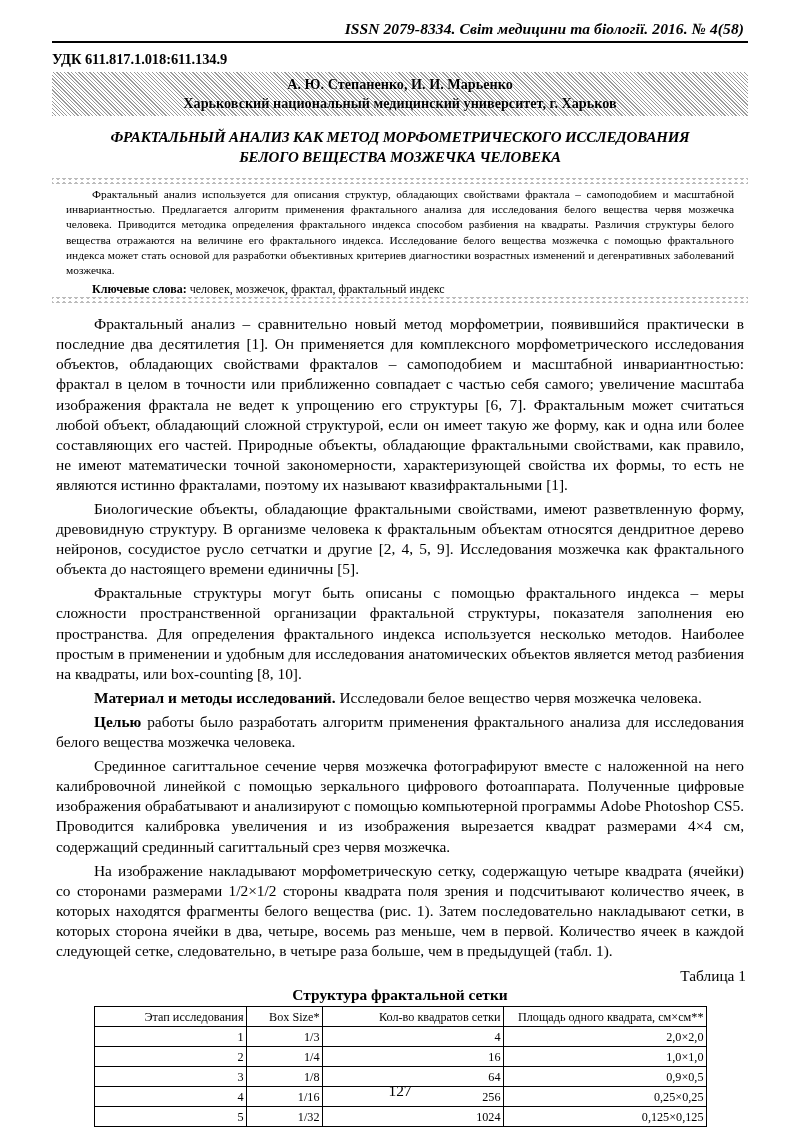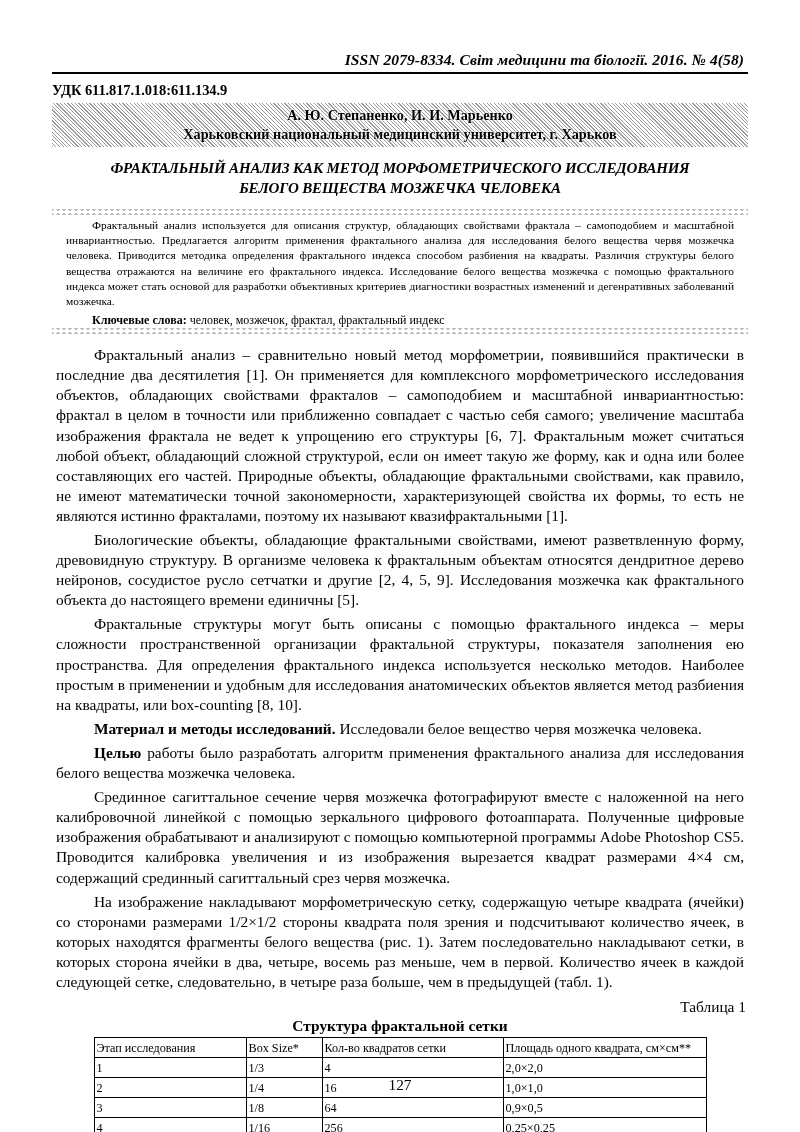--- a/index.html
+++ b/index.html
@@ -21,21 +21,21 @@
     padding: 0 52px;
   }
 
   
   .running-head {
     text-align: right;
     font-style: italic;
     font-weight: bold;
     font-size: 15.5px;
     letter-spacing: 0.1px;
-    padding-top: 51px;
+    padding-top: 20px;
     padding-right: 4px;
     white-space: nowrap;
   }
   .head-rule {
     border-bottom: 2.2px solid #000;
     margin-top: 3px;
     margin-bottom: 0;
   }
 
   
@@ -137,21 +137,21 @@
 
   
   table.fractal {
     border-collapse: collapse;
     width: 612px;
     margin: 0 auto;
     table-layout: fixed;
   }
   table.fractal th, table.fractal td {
     border: 1px solid #000;
-    text-align: left;
+    text-align: right;
     font-size: 12.2px;
     font-weight: normal;
     padding: 2.5px 2px;
     line-height: 1.15;
   }
   table.fractal th { font-size: 12.2px; }
   col.c1 { width: 152px; }
   col.c2 { width: 76px; }
   col.c3 { width: 181px; }
   col.c4 { width: 203px; }
@@ -163,21 +163,21 @@
     text-align: justify;
     margin-top: 4px;
     padding: 0 1px;
   }
 
   
   .page-number {
     position: absolute;
     left: 0;
     right: 0;
-    bottom: 38px;
+    bottom: 32px;
     text-align: center;
     font-size: 15.4px;
     margin-top: 20px;
   }
 </style>
 </head>
 <body>
 
 <div class="page">
 

